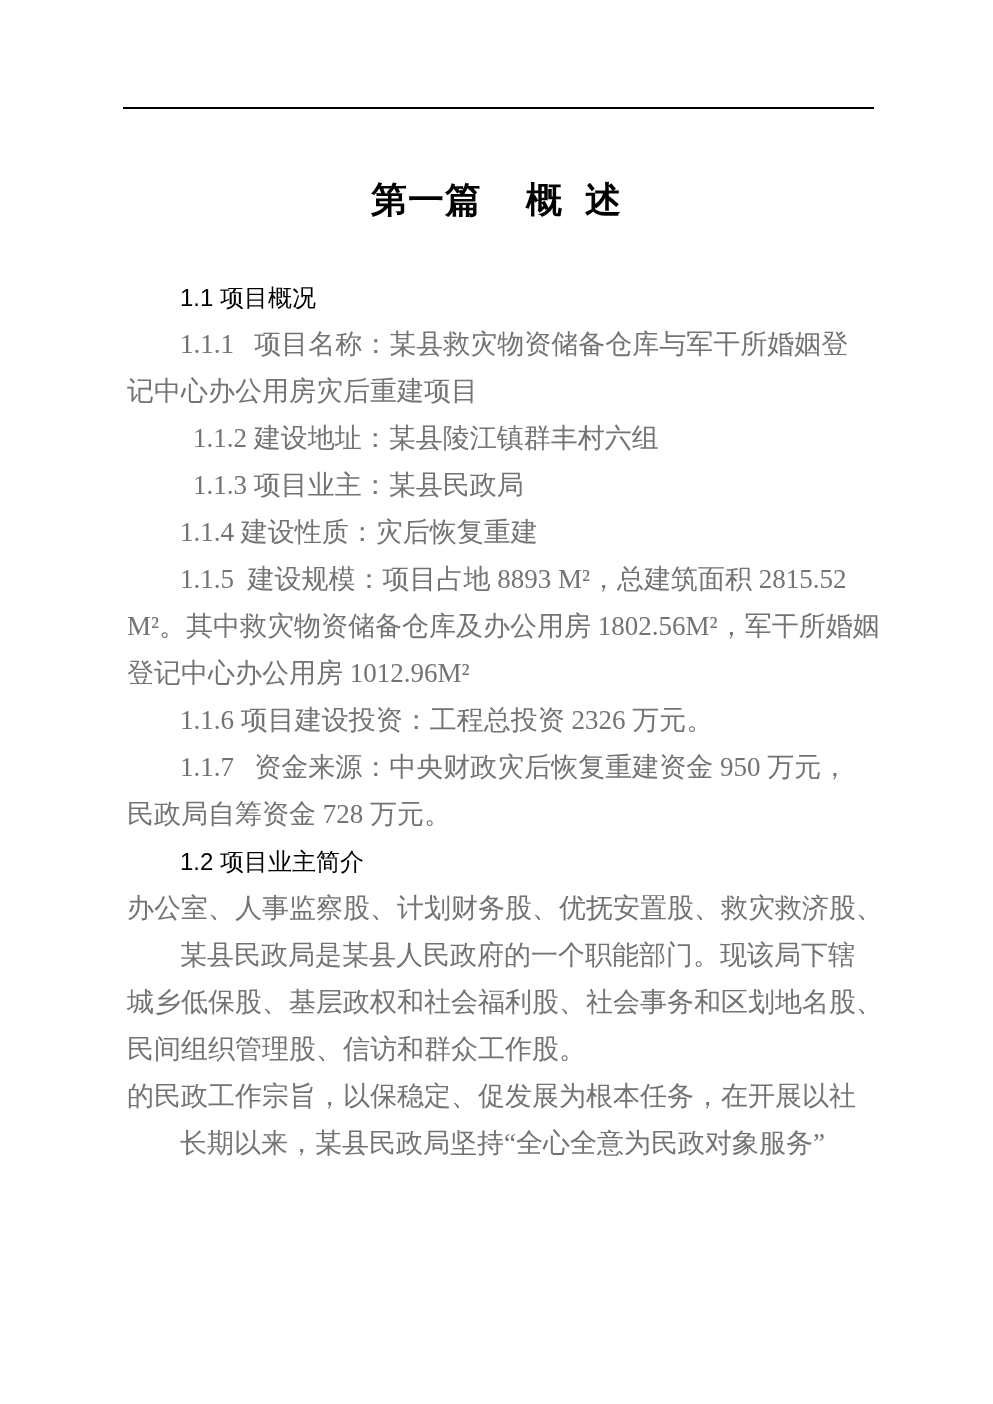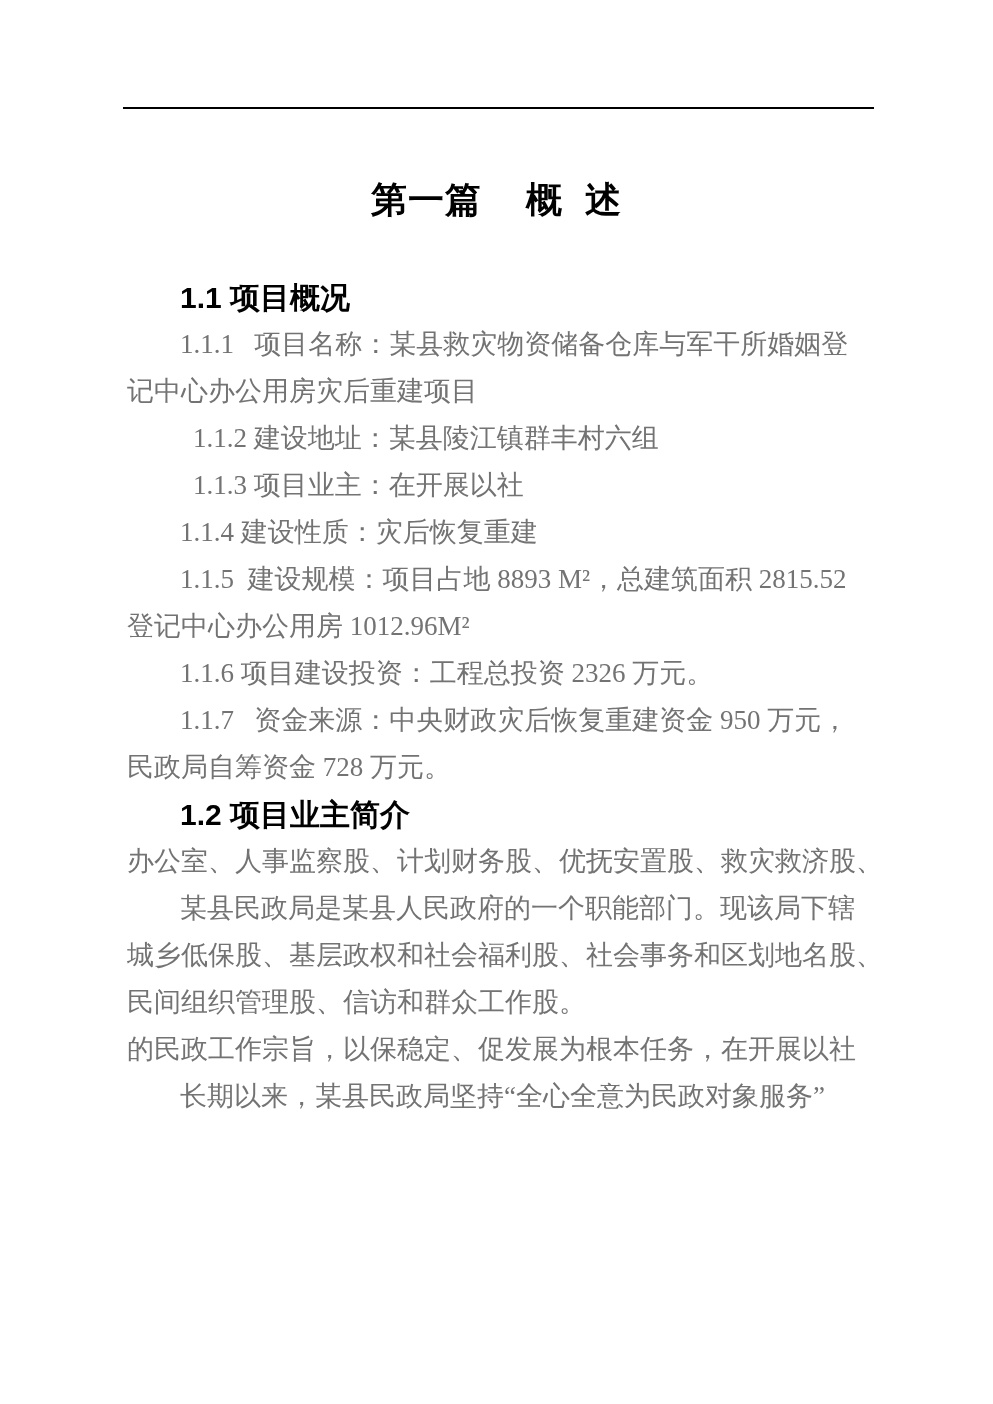--- a/index.html
+++ b/index.html
@@ -43,44 +43,45 @@
   }
   .ln {
     white-space: pre;
     font-size: 27px;
     line-height: 47px;
     height: 47px;
     color: #737373;
   }
   .heading {
     font-family: "Liberation Sans", "DejaVu Sans", sans-serif;
-    font-weight: bold;
-    font-size: 30px;
+    font-weight: normal;
+    font-size: 24px;
     color: #000;
   }
   .ind-53 { padding-left: 53px; }
   .ind-66 { padding-left: 66px; }
 </style>
 </head>
 <body>
 
 <div class="page">
 
   <div class="header-rule"></div>
 
   <div class="doc-title">第一篇    概  述</div>
 
   <div class="content">
     <div class="ln heading ind-53">1.1 项目概况</div>
     <div class="ln ind-53">1.1.1   项目名称：某县救灾物资储备仓库与军干所婚姻登</div>
     <div class="ln">记中心办公用房灾后重建项目</div>
     <div class="ln ind-66">1.1.2 建设地址：某县陵江镇群丰村六组</div>
-    <div class="ln ind-66">1.1.3 项目业主：在开展以社</div>
+    <div class="ln ind-66">1.1.3 项目业主：某县民政局</div>
     <div class="ln ind-53">1.1.4 建设性质：灾后恢复重建</div>
     <div class="ln ind-53">1.1.5  建设规模：项目占地 8893 M²，总建筑面积 2815.52</div>
+    <div class="ln">M²。其中救灾物资储备仓库及办公用房 1802.56M²，军干所婚姻</div>
     <div class="ln">登记中心办公用房 1012.96M²</div>
     <div class="ln ind-53">1.1.6 项目建设投资：工程总投资 2326 万元。</div>
     <div class="ln ind-53">1.1.7   资金来源：中央财政灾后恢复重建资金 950 万元，</div>
     <div class="ln">民政局自筹资金 728 万元。</div>
     <div class="ln heading ind-53">1.2 项目业主简介</div>
     <div class="ln">办公室、人事监察股、计划财务股、优抚安置股、救灾救济股、</div>
     <div class="ln ind-53">某县民政局是某县人民政府的一个职能部门。现该局下辖</div>
     <div class="ln">城乡低保股、基层政权和社会福利股、社会事务和区划地名股、</div>
     <div class="ln">民间组织管理股、信访和群众工作股。</div>
     <div class="ln">的民政工作宗旨，以保稳定、促发展为根本任务，在开展以社</div>

